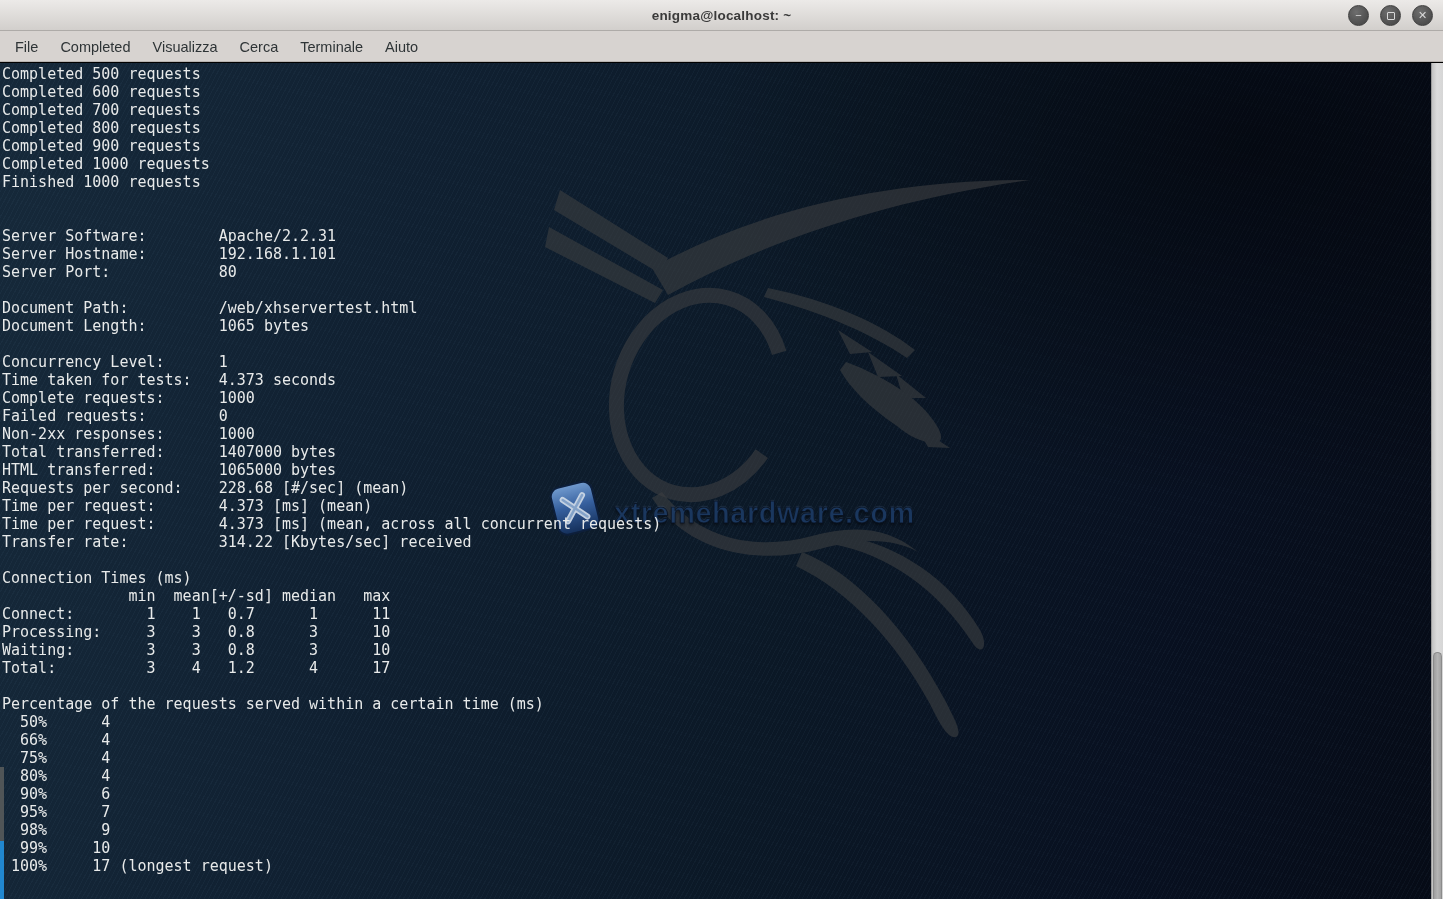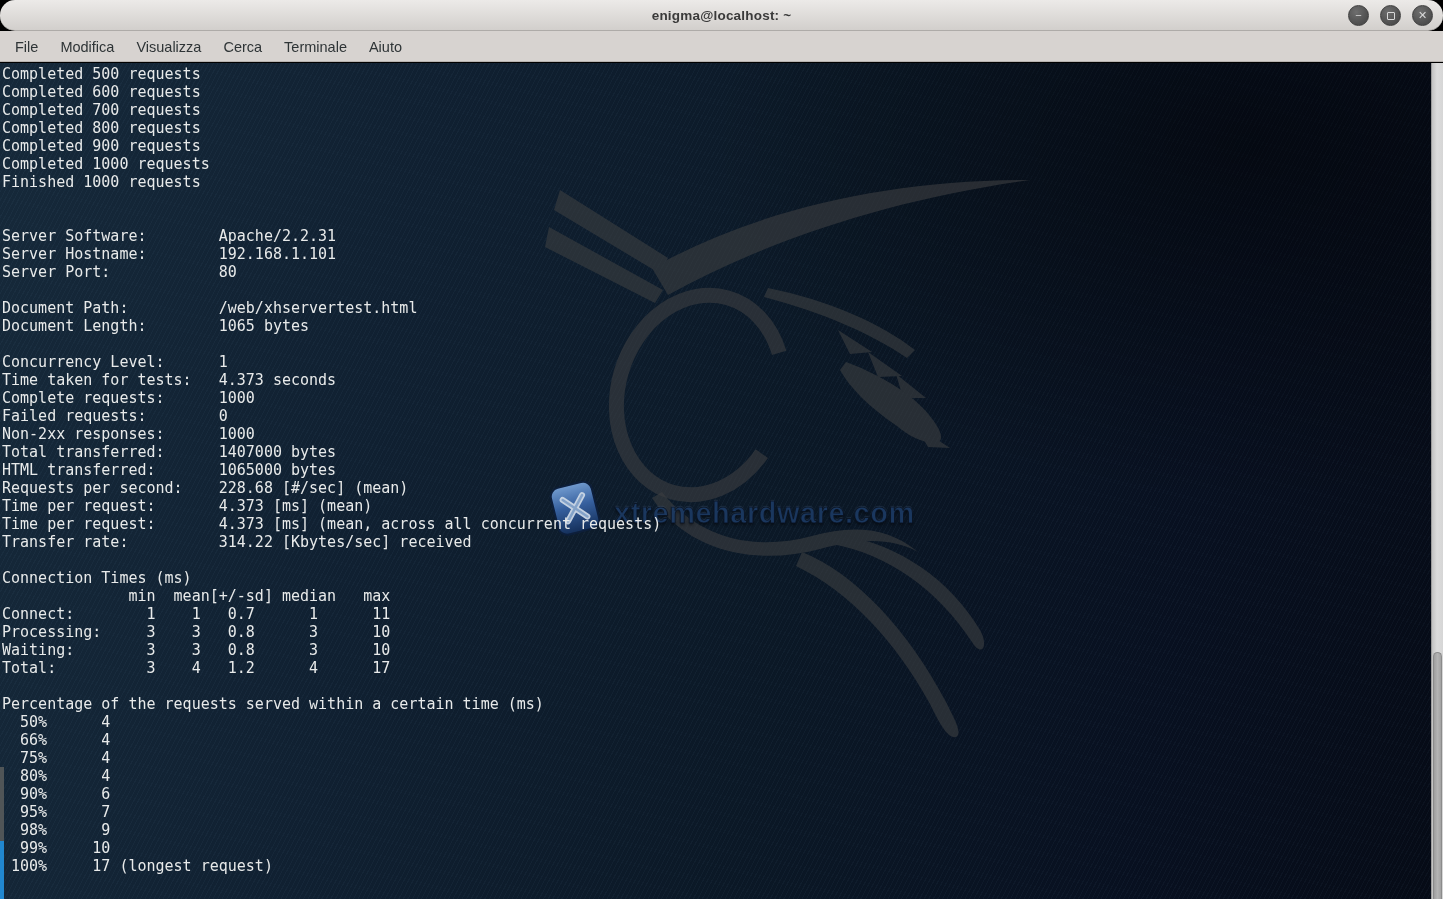--- a/index.html
+++ b/index.html
@@ -7,21 +7,20 @@
   .window {
     width: 1443px; height: 899px; position: relative;
     font-family: "Liberation Sans", sans-serif;
   }
 
   
   .titlebar {
     height: 31px; position: relative;
     background: linear-gradient(#eceae8, #d2cfcc);
     border-bottom: 1px solid #aeaba8;
-    border-radius: 15px;
   }
   .title-text {
     position: absolute; left: 0; right: 0; top: 0; height: 31px;
     display: flex; align-items: center; justify-content: center;
     font-size: 13.5px; font-weight: bold; color: #3a3a3a; letter-spacing: .2px;
   }
   .win-controls {
     position: absolute; right: 10px; top: 0; height: 31px;
     display: flex; align-items: center; gap: 11px;
   }
@@ -105,21 +104,21 @@
           <span class="sq"></span>
         </div>
       <div class="wbtn">
           <span>✕</span>
         </div>
     </div>
   </div>
 
   <div class="menubar">
     <div class="menu-item">File</div>
-    <div class="menu-item">Modifica</div>
+    <div class="menu-item">Completed</div>
     <div class="menu-item">Visualizza</div>
     <div class="menu-item">Cerca</div>
     <div class="menu-item">Terminale</div>
     <div class="menu-item">Aiuto</div>
   </div>
 
   <div class="terminal">
 
     <svg class="dragon" width="1443" height="836" viewBox="0 63 1443 836">
       <g fill="#3b3e40" opacity="0.62">

